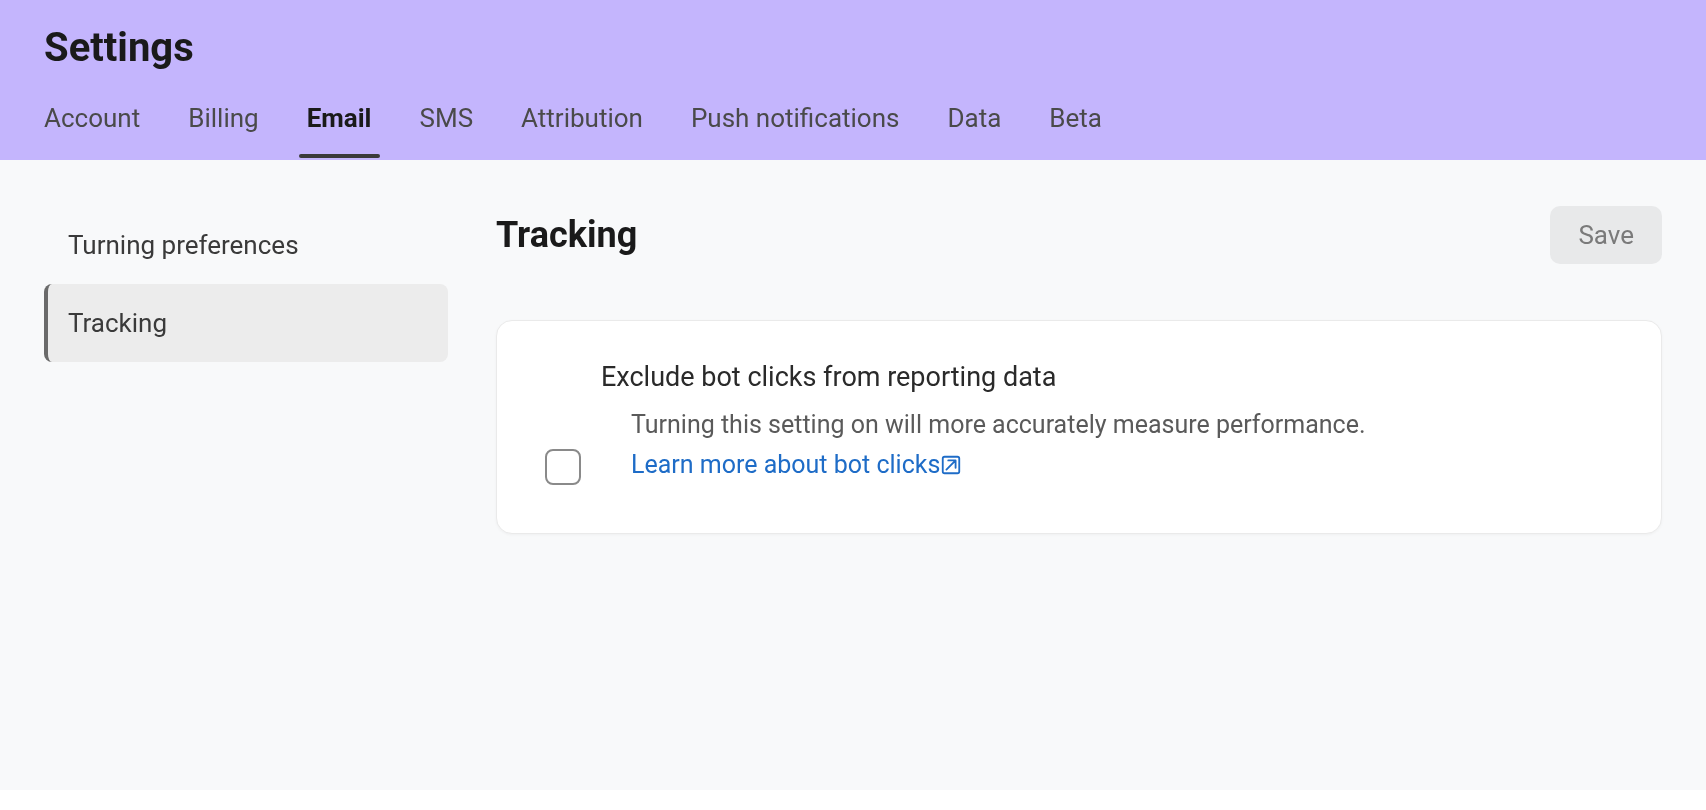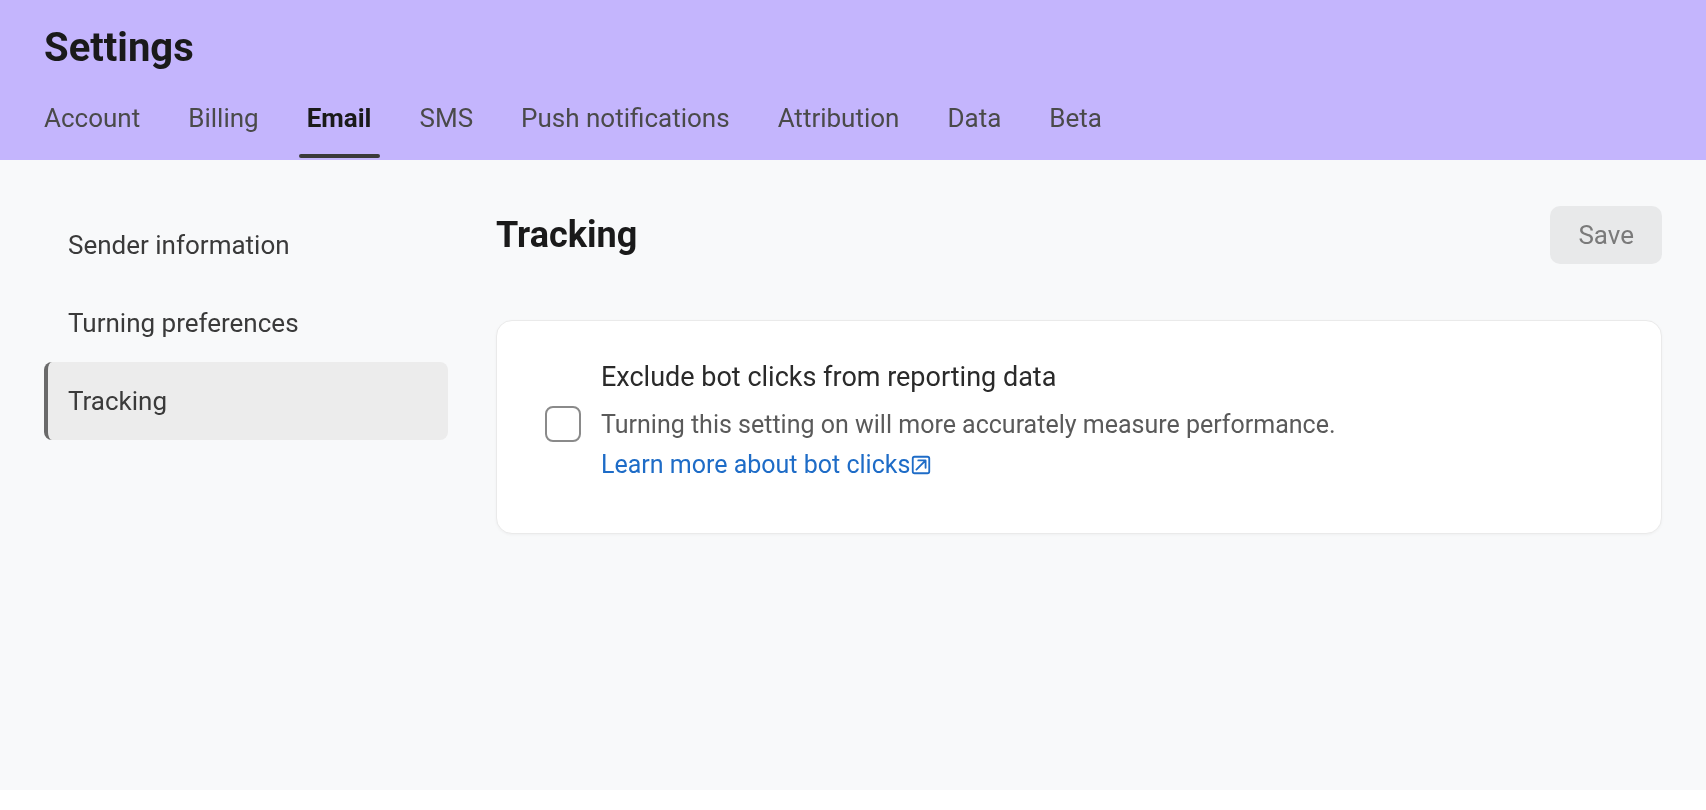--- a/index.html
+++ b/index.html
@@ -135,21 +135,21 @@
       align-items: center;
       justify-content: center;
     }
     .beta-icon svg {
       width: 16px;
       height: 16px;
       fill: white;
     }
     .setting-row {
       display: flex;
-      align-items: center;
+      align-items: flex-end;
       gap: 20px;
     }
     .checkbox {
       width: 36px;
       height: 36px;
       border: 2.5px solid #8a8a8a;
       border-radius: 8px;
       flex-shrink: 0;
       margin-top: 2px;
       cursor: pointer;
@@ -160,20 +160,21 @@
     }
     .setting-label {
       font-size: 27px;
       color: #2a2a2a;
       margin-bottom: 12px;
     }
     .setting-desc {
       font-size: 25px;
       color: #5a5a5a;
       line-height: 1.6;
+      margin-left: 30px;
     }
     .learn-more {
       color: #1e6cc7;
       text-decoration: none;
       display: inline-flex;
       align-items: center;
       gap: 0;
       font-size: 25px;
     }
     .learn-more svg {
@@ -187,30 +188,29 @@
 </head>
 <body>
 
 <div class="header">
   <h1 class="page-title">Settings</h1>
   <div class="tabs">
     <div class="tab">Account</div>
     <div class="tab">Billing</div>
     <div class="tab active">Email</div>
     <div class="tab">SMS</div>
+    <div class="tab">Attribution</div>
     <div class="tab">Push notifications</div>
-    <div class="tab">Attribution</div>
     <div class="tab">Data</div>
     <div class="tab">Beta</div>
   </div>
 </div>
 
 <div class="content-area">
   <div class="sidebar">
-    <div class="sidebar-item">Sender information</div>
     <div class="sidebar-item">Turning preferences</div>
     <div class="sidebar-item active">Tracking</div>
   </div>
 
   <div class="main">
     <div class="main-header">
       <h2 class="section-title">Tracking</h2>
       <button class="save-button">Save</button>
     </div>
 

